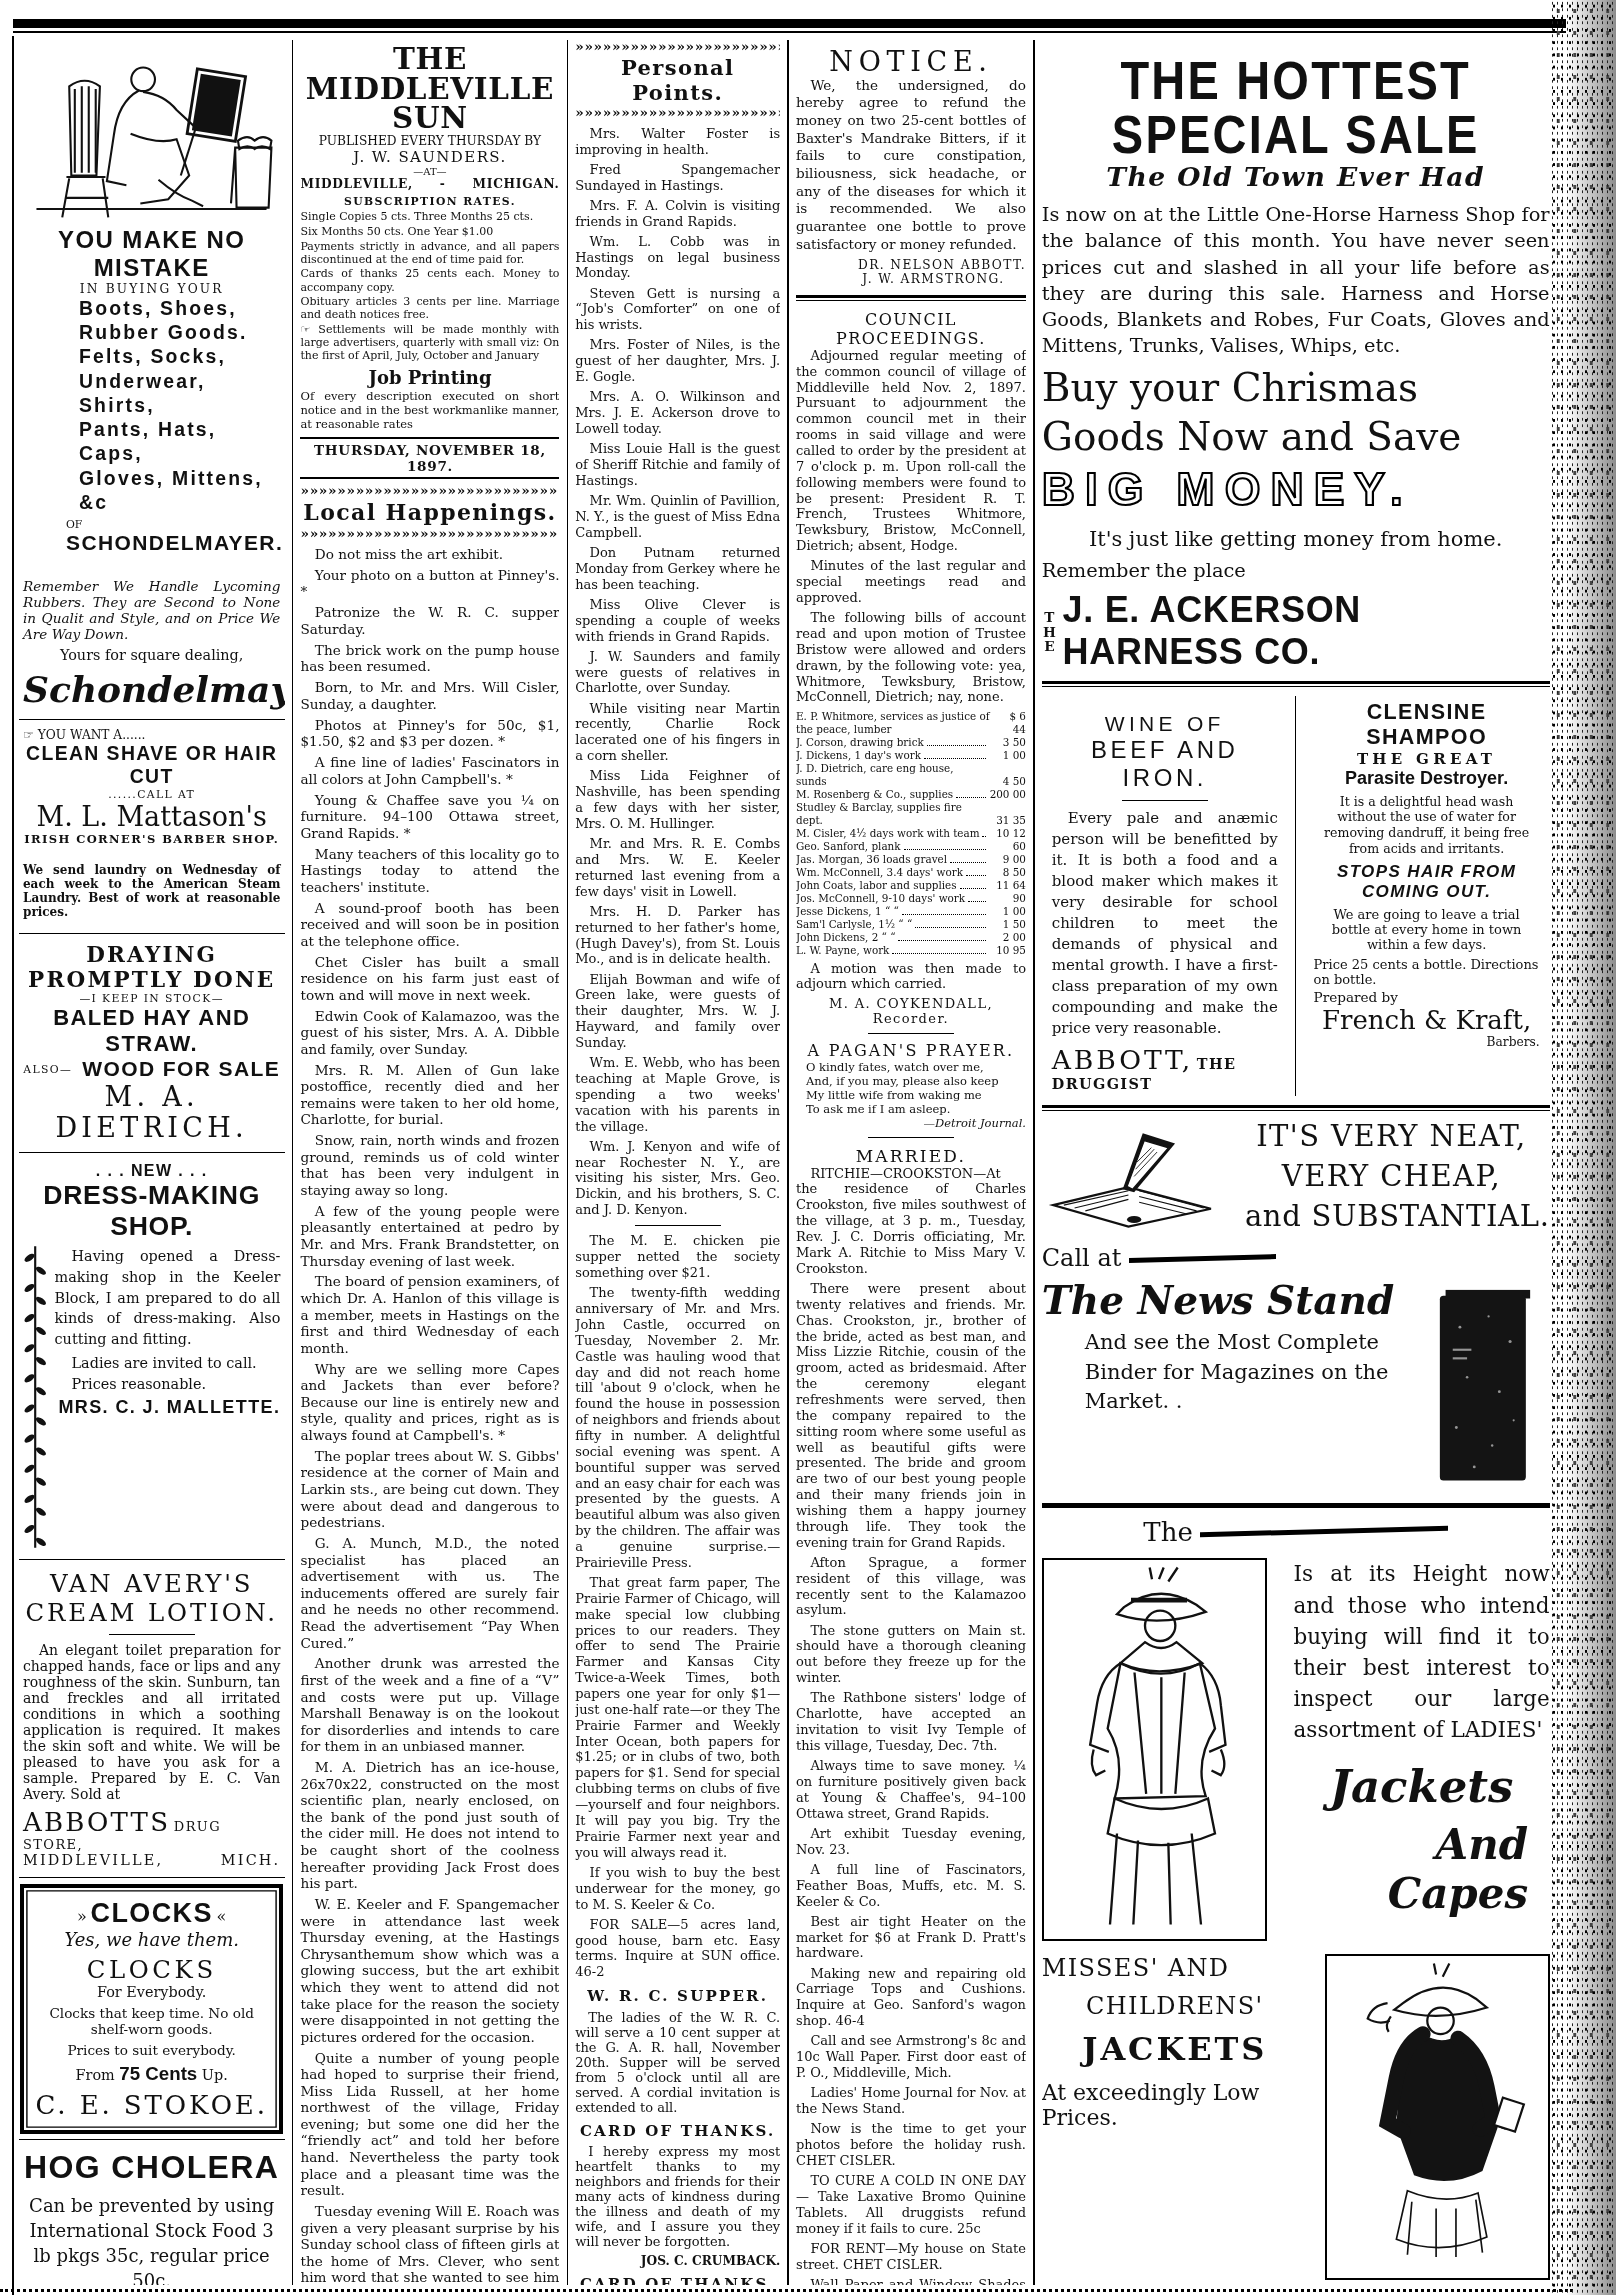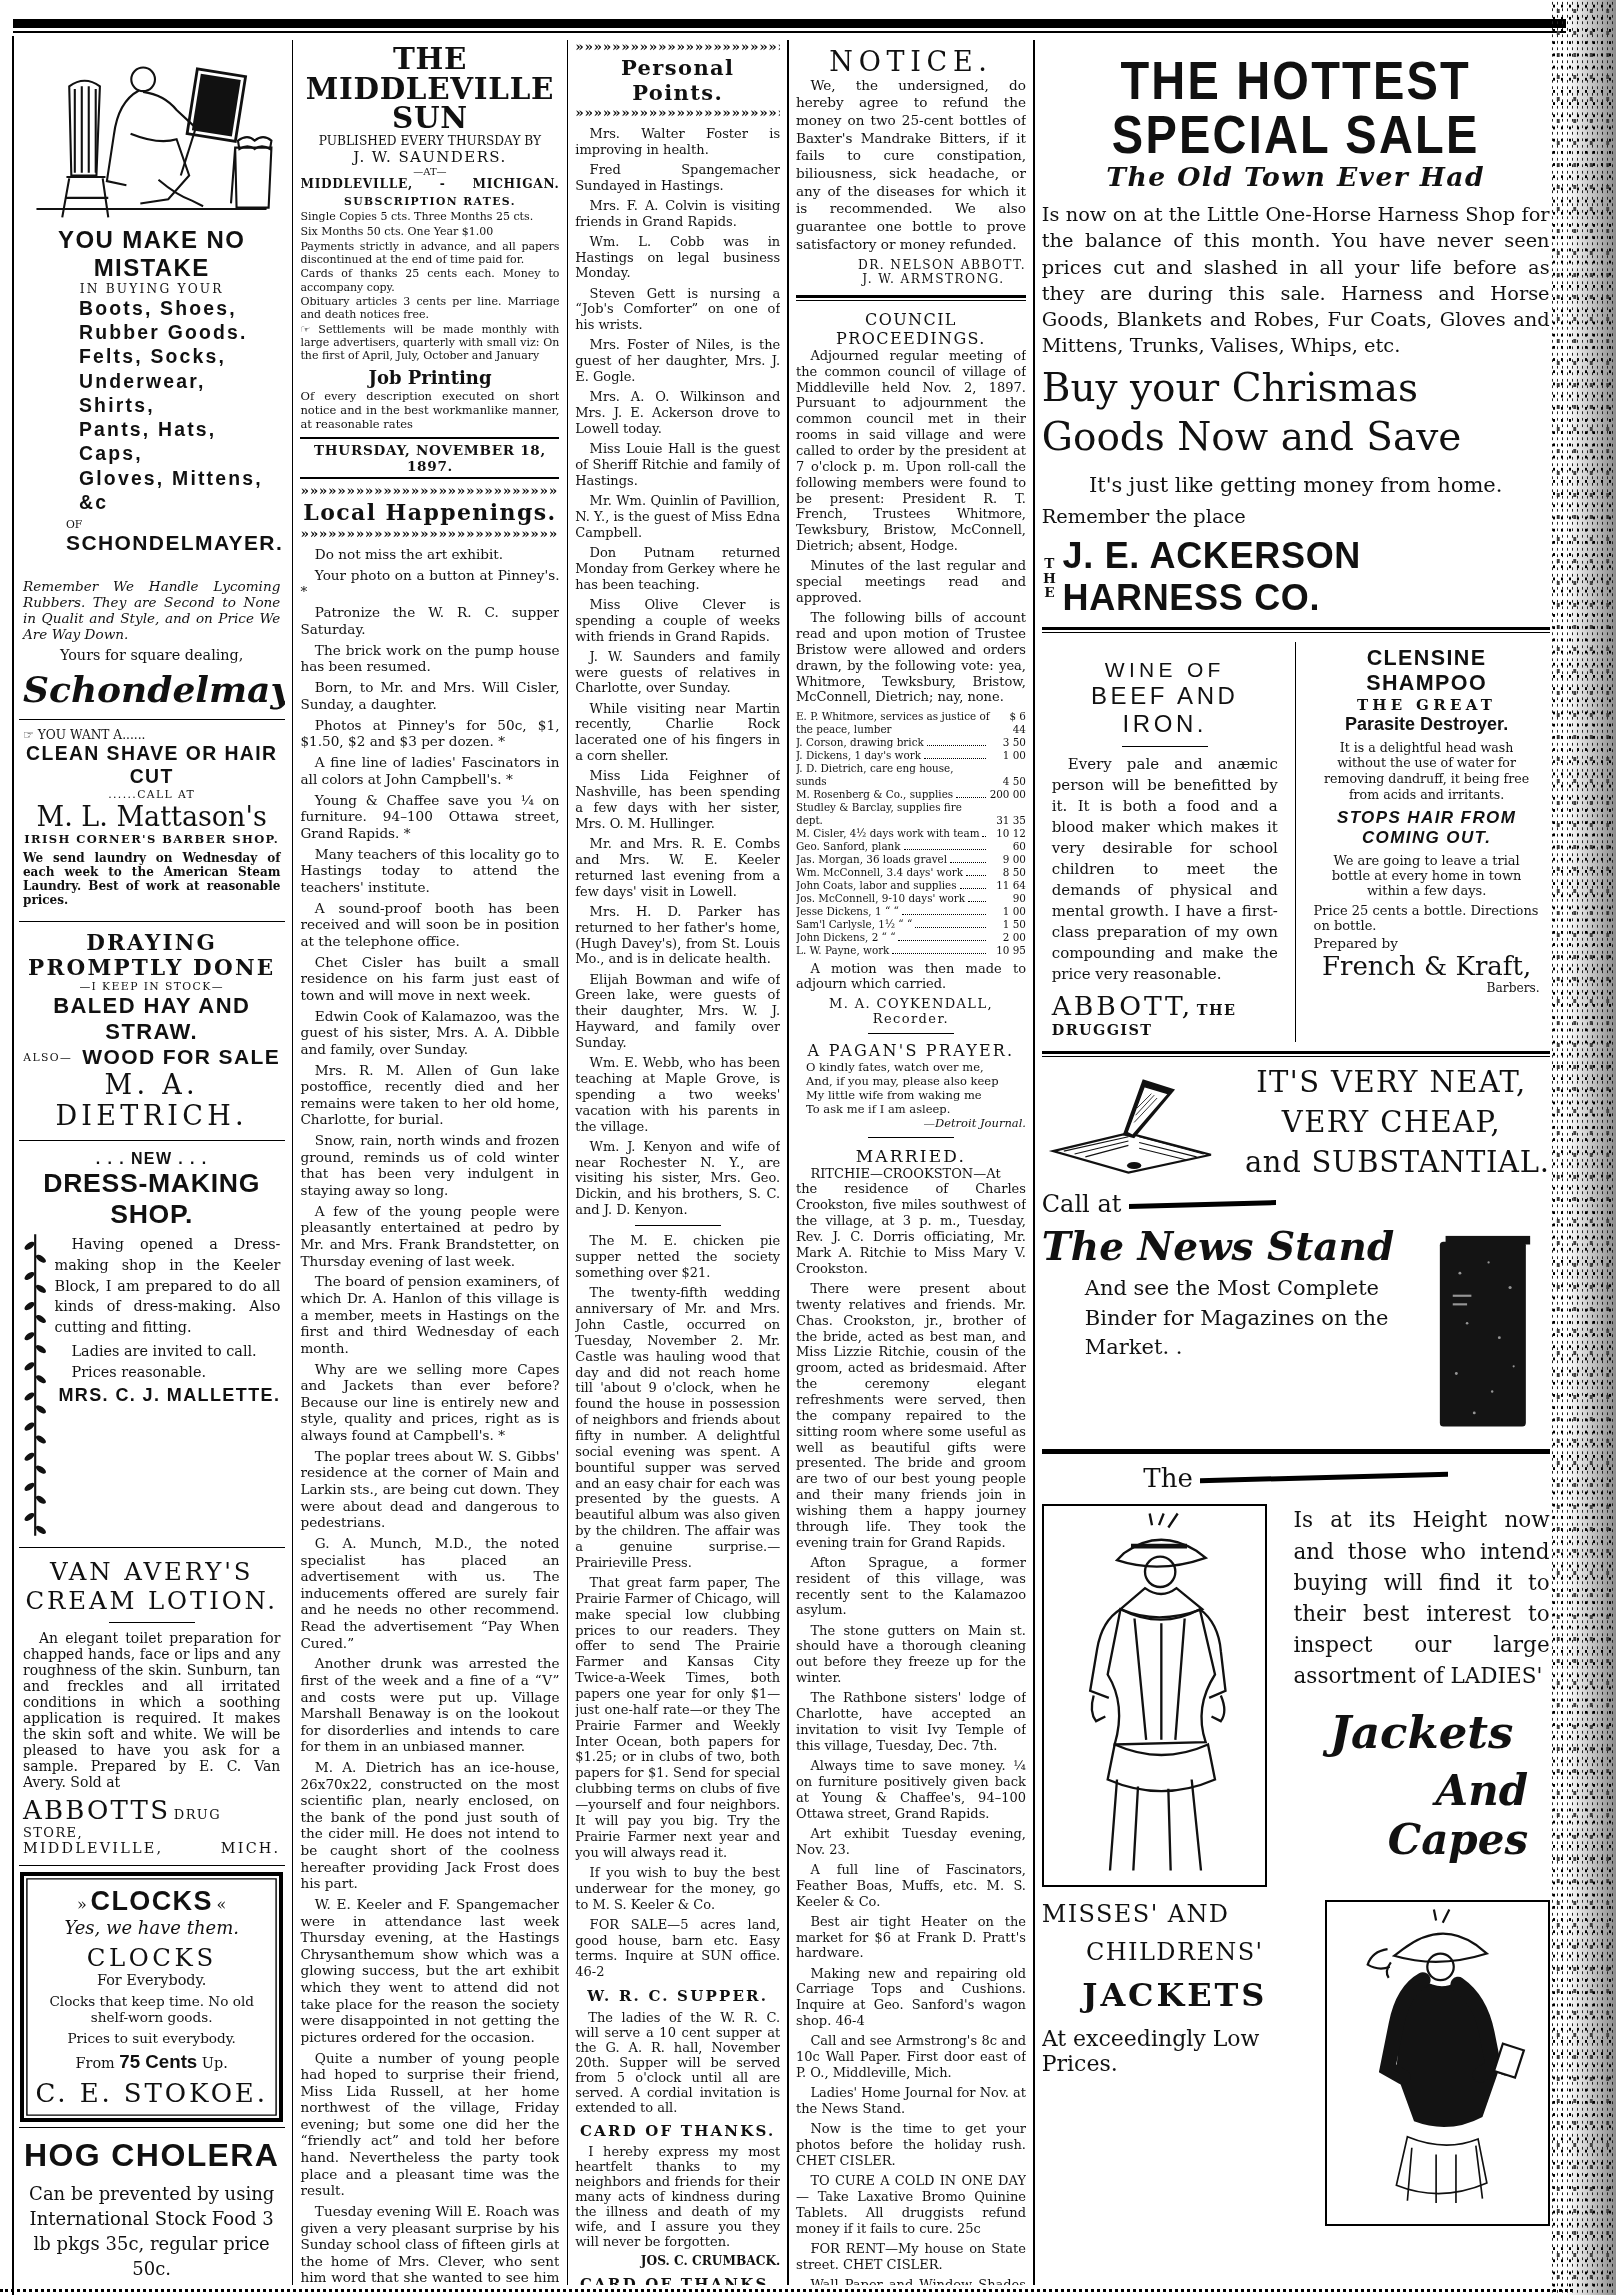--- a/index.html
+++ b/index.html
@@ -122,21 +122,21 @@
         <div class="scriptf ctr" style="font-size:36px;">Schondelmayer</div>
       </div>
       <div class="rule-thin"></div>
 
       <div class="adblk">
         <p style="font-size:12.2px;margin:0;">☞ YOU WANT A......</p>
         <div class="brush ctr" style="font-size:19.4px;">CLEAN SHAVE OR HAIR CUT</div>
         <div class="ctr" style="font-size:10.8px;letter-spacing:1.4px;">......CALL AT</div>
         <div class="ctr" style="font-size:27px;">M. L. Mattason's</div>
         <div class="ctr bold" style="font-size:11.5px;letter-spacing:1.4px;">IRISH CORNER'S BARBER SHOP.</div>
-        <p class="bold just" style="font-size:12px;margin-top:5px;">We send laundry on Wednesday of each week to the American Steam Laundry.  Best of work at reasonable prices.</p>
+        <p class="bold just" style="font-size:12px;margin-top:17px;">We send laundry on Wednesday of each week to the American Steam Laundry.  Best of work at reasonable prices.</p>
       </div>
       <div class="rule-thin"></div>
 
       <div class="adblk">
         <div class="ctr" style="font-size:21.5px;letter-spacing:2.2px;font-weight:bold;">DRAYING PROMPTLY DONE</div>
         <div class="ctr" style="font-size:10.8px;letter-spacing:1.4px;">—I KEEP IN STOCK—</div>
         <div class="brush ctr" style="font-size:22px;">BALED HAY AND STRAW.</div>
         <div style="display:flex;align-items:center;justify-content:center;gap:10px;">
           <span style="font-size:10.8px;letter-spacing:1.4px;">ALSO—</span>
           <span class="brush" style="font-size:21px;">WOOD FOR SALE</span>
@@ -494,20 +494,21 @@
 
     <div class="vr"></div>
 
     <div class="col rt">
       <div>
         <div class="brush hot-title">THE HOTTEST SPECIAL SALE</div>
         <div class="ctr bold ital" style="font-size:26.6px;letter-spacing:1.4px;">The Old Town Ever Had</div>
         <p class="just" style="font-size:19.4px;line-height:1.35;margin-top:10px;">Is now on at the Little One-Horse Harness Shop for the balance of this month.   You have never seen prices cut and slashed in all your life before as they are during this sale.   Harness and Horse Goods, Blankets and Robes, Fur Coats, Gloves and Mittens, Trunks, Valises, Whips, etc.</p>
         <div style="font-size:39px;line-height:1.25;">Buy your Chrismas</div>
         <div style="font-size:39px;line-height:1.25;">Goods Now and Save</div>
+        <div class="big-money">BIG MONEY.</div>
         <p class="ctr" style="font-size:21px;margin-top:11.5px;">It's just like getting money from home.</p>
         <p style="font-size:19.4px;margin-top:7.2px;">Remember the place</p>
         <div class="ack-row">
           <div class="the-stack">THE</div>
           <div class="brush" style="font-size:36px;letter-spacing:0.7px;">J. E. ACKERSON HARNESS CO.</div>
         </div>
       </div>
       <div class="dbl"></div>
 
       <div class="split">

